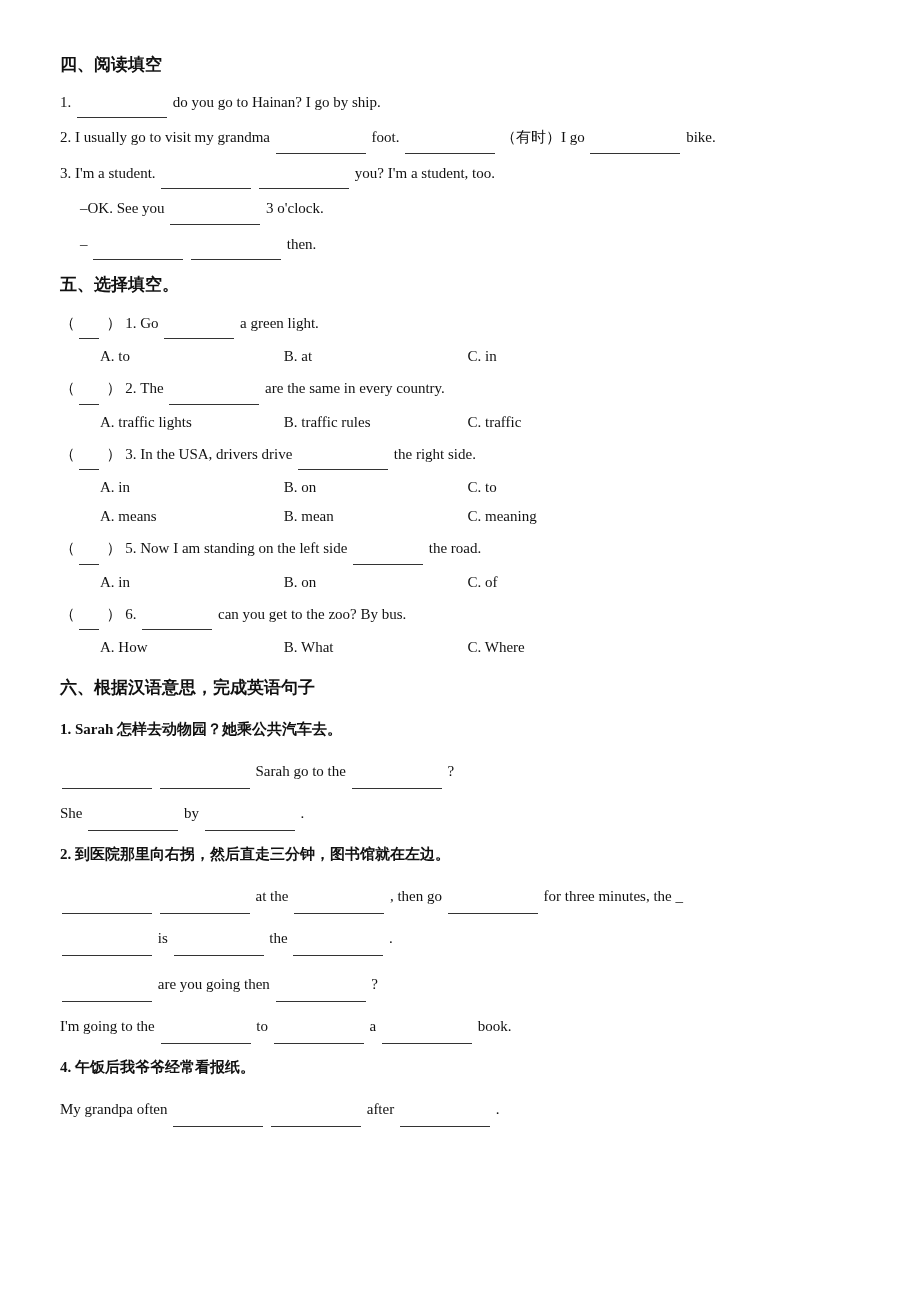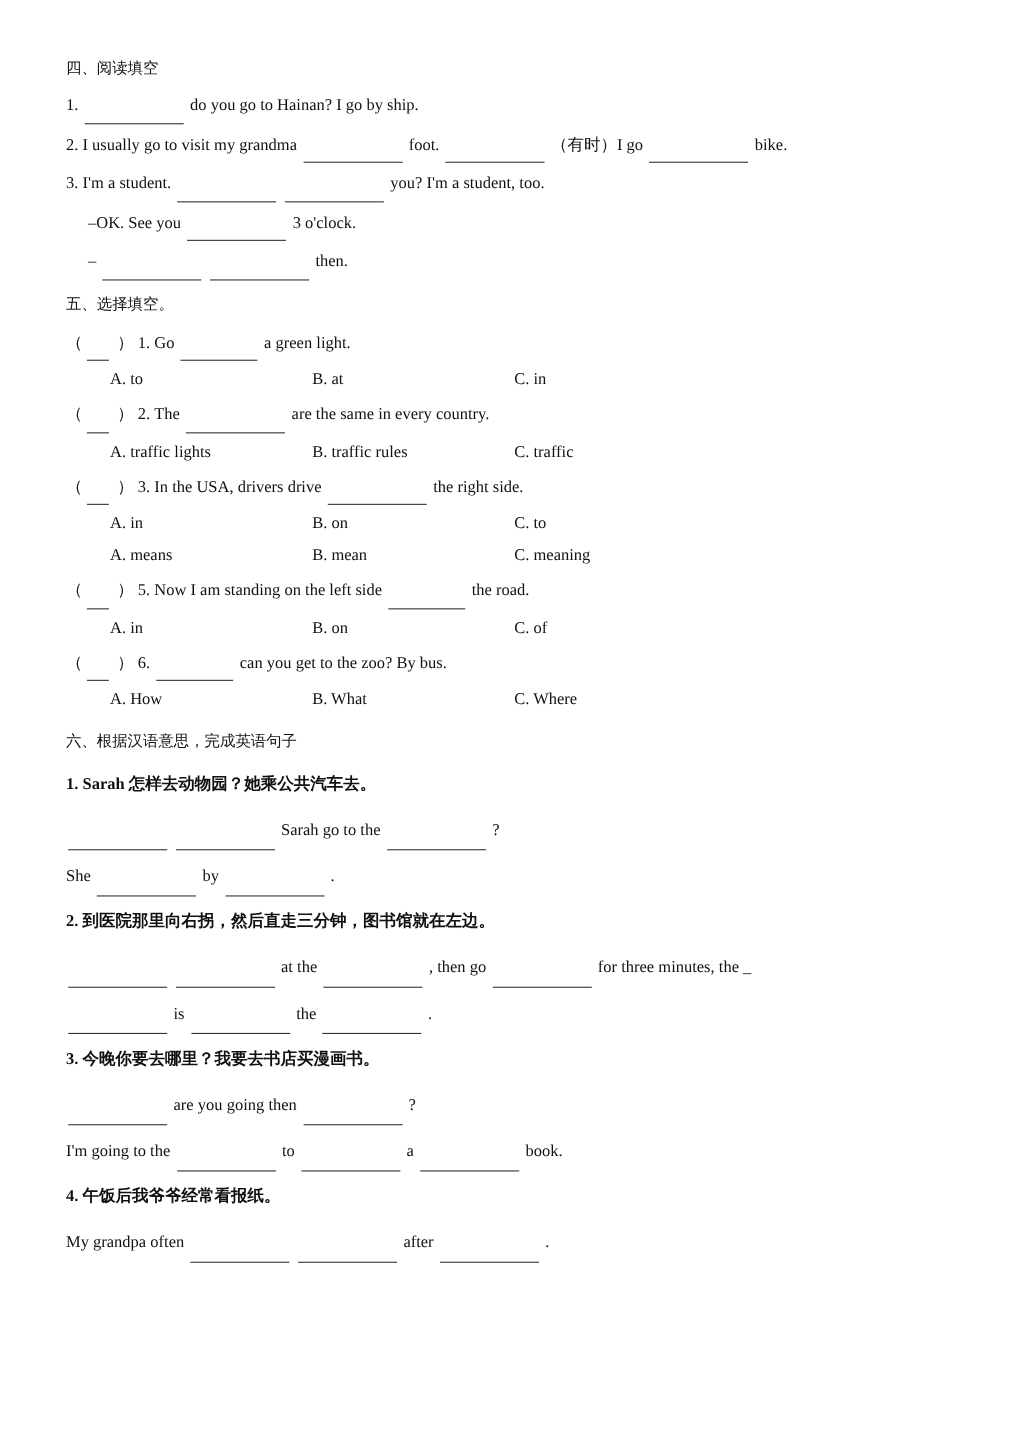--- a/index.html
+++ b/index.html
@@ -13,22 +13,22 @@
       font-family: "SimSun", "宋体", serif;
       font-size: 15px;
       color: #111;
       width: 920px;
       min-height: 1302px;
       padding: 40px 60px;
       line-height: 1.8;
     }
 
     .section-title {
-      font-size: 14px;
-      font-weight: normal;
+      font-size: 17px;
+      font-weight: bold;
       margin-bottom: 6px;
       margin-top: 10px;
     }
 
     .question-block {
       margin-bottom: 4px;
       line-height: 2.1;
     }
 
     .blank {
@@ -235,23 +235,20 @@
   </div>
   <div class="answer-line">
     <span class="blank blank-lg"></span>
     <span> is </span>
     <span class="blank blank-lg"></span>
     <span> the </span>
     <span class="blank blank-lg"></span>
     <span>.</span>
   </div>
 
-  <div class="sub-q-label" style="margin-top:10px;">
-    <span>3.  今晚你要去哪里？我要去书店买漫画书。</span>
-  </div>
   <div class="answer-line" style="margin-top:10px;">
     <span class="blank blank-lg"></span>
     <span> are you going then </span>
     <span class="blank blank-lg"></span>
     <span> ?</span>
   </div>
   <div class="answer-line">
     <span>I'm going to the </span>
     <span class="blank blank-lg"></span>
     <span> to </span>

